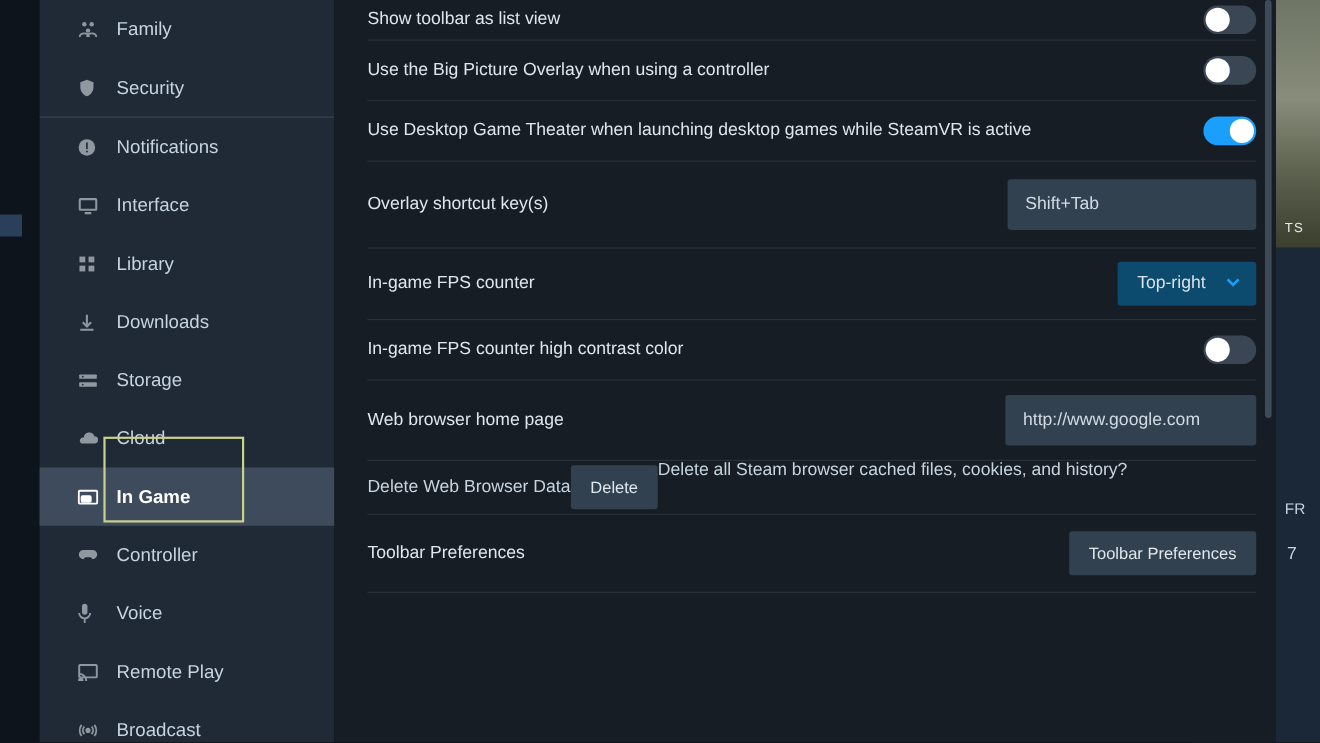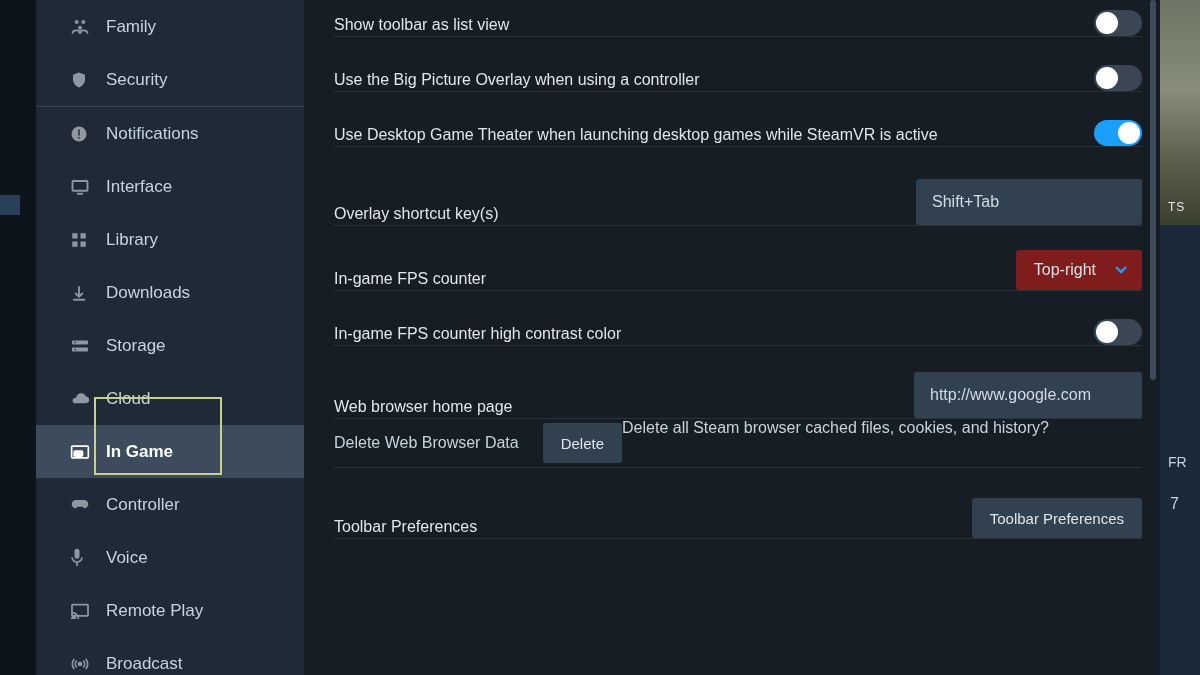--- a/index.html
+++ b/index.html
@@ -71,21 +71,21 @@
 
   .content {
     position: absolute;
     left: 304px; top: 0;
     width: 856px; height: 675px;
     background: #171d25;
     padding: 0 18px 0 30px;
   }
   .row {
     display: flex;
-    align-items: flex-end;
+    align-items: center;
     justify-content: space-between;
     min-height: 54px;
     font-size: 16px;
     color: #dfe6ec;
   }
   .row.first { min-height: 36px; }
   .row .label { flex: 1; padding-right: 16px; line-height: 1.35; }
   .row-sep {
     height: 1px;
     background: #2a323c;
@@ -127,21 +127,21 @@
     font-family: inherit;
     border-radius: 3px;
     outline: none;
     flex-shrink: 0;
   }
   .ti-shortcut { width: 226px; }
   .ti-url { width: 228px; }
 
   
   .dropdown {
-    background: #7f1d1d;
+    background: #0c4a6e;
     height: 40px;
     border-radius: 3px;
     display: inline-flex;
     align-items: center;
     padding: 0 14px 0 18px;
     font-size: 16px;
     color: #d9e2ea;
     cursor: pointer;
     flex-shrink: 0;
   }
@@ -155,21 +155,20 @@
     background: #32414f;
     color: #dfe6ec;
     border: none;
     height: 40px;
     padding: 0 18px;
     font-size: 15px;
     font-family: inherit;
     border-radius: 3px;
     cursor: pointer;
     flex-shrink: 0;
-    margin-left: 24px;
   }
 
   
   .right-strip {
     position: absolute;
     left: 1160px; top: 0;
     width: 40px; height: 675px;
     background: #1b2838;
     text-align: right;
   }

